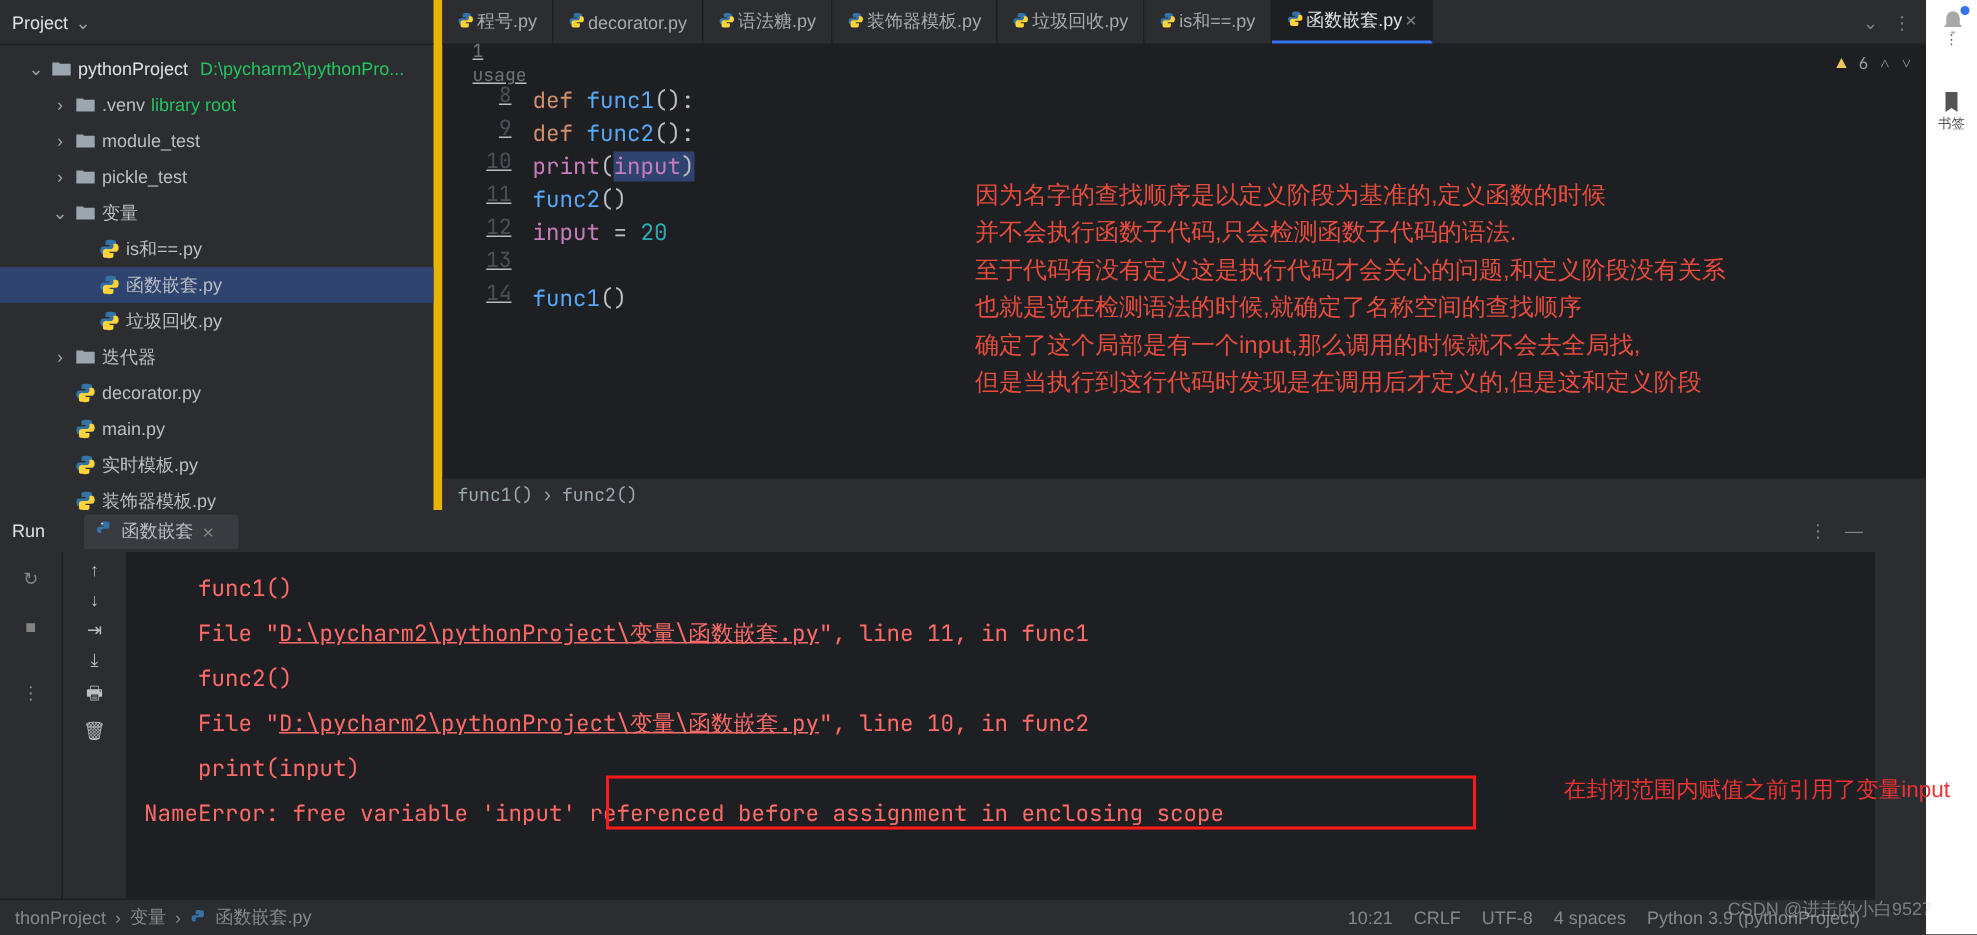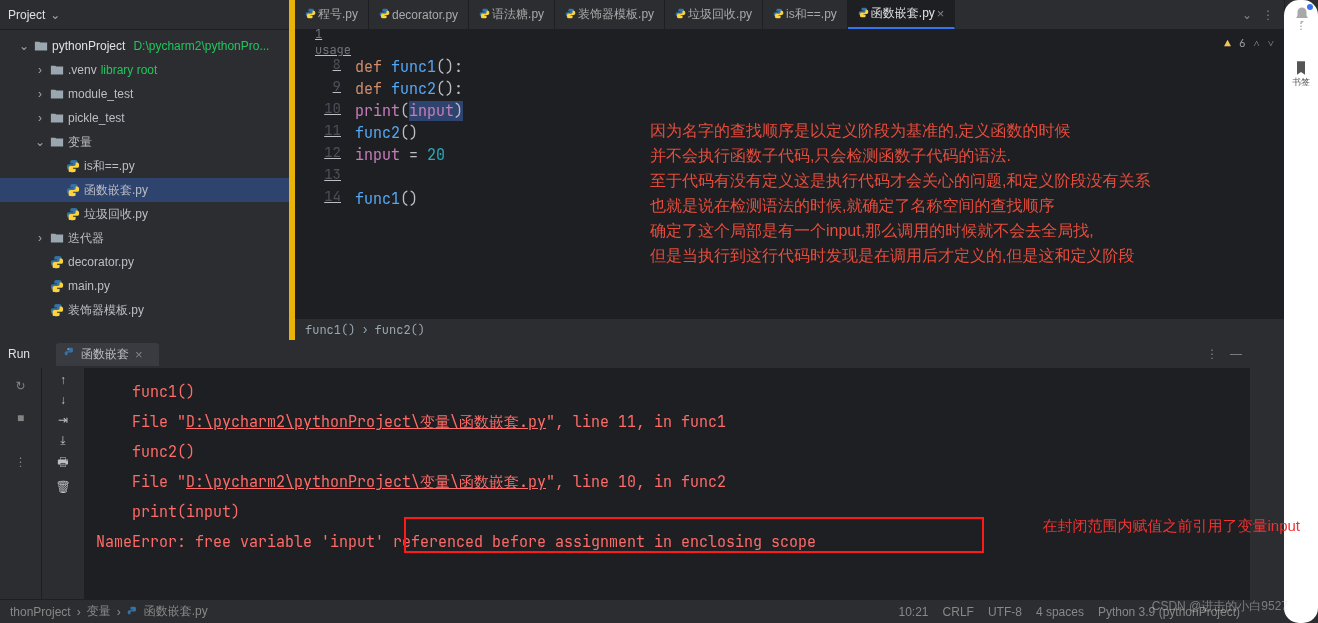--- a/index.html
+++ b/index.html
@@ -37,21 +37,21 @@
 .warn-ico { color:#f2c55c; }
 .crumbs { height:22px; background:#2b2d30; border-top:1px solid #1e1f22; display:flex; align-items:center; padding:0 10px; font-size:12px; color:#9aa7b0; gap:6px; }
 
 .annotation { position:absolute; left:650px; top:118px; width:600px; font-size:16px; line-height:25px; color:#e74c3c; font-family:sans-serif; pointer-events:none; }
 .annotation2 { position:absolute; right:18px; top:517px; font-size:15px; color:#e33; font-family:sans-serif; }
 
 .right-rail { width:34px; background:#2b2d30; border-left:1px solid #1e1f22; display:flex; flex-direction:column; align-items:center; padding-top:6px; gap:14px; }
 .right-rail svg{width:18px;height:18px;color:#a9a9a9;}
 .bell-dot { position:relative; } .bell-dot::after{content:"";position:absolute;top:-2px;right:-2px;width:6px;height:6px;border-radius:50%;background:#3574f0;}
 
-.far-right { position:absolute; right:0; top:0; width:34px; height:623px; background:#fff; display:flex; flex-direction:column; align-items:center; padding-top:4px; gap:4px;border-radius:15px; }
+.far-right { position:absolute; right:0; top:0; width:34px; height:623px; background:#fff; display:flex; flex-direction:column; align-items:center; padding-top:4px; gap:4px; }
 .far-item { width:28px; height:44px; display:flex; flex-direction:column; align-items:center; justify-content:center; font-size:9px; color:#555; border-radius:4px; cursor:pointer; }
 .far-item svg { width:16px; height:16px; }
 
 .run-panel { position:absolute; left:0; top:340px; width:1250px; height:260px; background:#1e1f22; border-top:1px solid #393b40; display:flex; }
 .run-header { position:absolute; left:0; top:340px; width:1250px; height:28px; background:#2b2d30; display:flex; align-items:center; padding:0 8px; gap:26px; z-index:2; }
 .run-tab { display:flex; align-items:center; gap:6px; background:#393b40; padding:3px 16px 3px 8px; border-radius:3px 3px 0 0; }
 .run-tools { margin-left:auto; display:flex; gap:12px; color:#848484; }
 
 .run-side { width:42px; background:#2b2d30; display:flex; flex-direction:column; align-items:center; padding-top:32px; gap:6px; border-right:1px solid #1e1f22; }
 .run-side .ic { width:26px; height:26px; display:flex; align-items:center; justify-content:center; color:#848484; cursor:pointer; border-radius:4px; }
@@ -191,20 +191,30 @@
           </div>
           <div class="tree-item indent-1">
             <span class="chev"></span>
             <span class="py-icon">
               <svg viewBox="0 0 16 16">
                 <path fill="#3573a6" d="M8 1c-3 0-3 1-3 2v2h3v1H3c-1 0-2 1-2 3s1 3 2 3h2v-2c0-1 1-2 2-2h4c1 0 2-1 2-2V3c0-1 0-2-5-2z"></path>
                 <path fill="#ffd43b" d="M8 15c3 0 3-1 3-2v-2H8v-1h5c1 0 2-1 2-3s-1-3-2-3h-2v2c0 1-1 2-2 2H5c-1 0-2 1-2 2v3c0 1 0 2 5 2z"></path>
               </svg>
             </span>
             <span>main.py</span>
+          </div>
+          <div class="tree-item indent-1">
+            <span class="chev"></span>
+            <span class="py-icon">
+              <svg viewBox="0 0 16 16">
+                <path fill="#3573a6" d="M8 1c-3 0-3 1-3 2v2h3v1H3c-1 0-2 1-2 3s1 3 2 3h2v-2c0-1 1-2 2-2h4c1 0 2-1 2-2V3c0-1 0-2-5-2z"></path>
+                <path fill="#ffd43b" d="M8 15c3 0 3-1 3-2v-2H8v-1h5c1 0 2-1 2-3s-1-3-2-3h-2v2c0 1-1 2-2 2H5c-1 0-2 1-2 2v3c0 1 0 2 5 2z"></path>
+              </svg>
+            </span>
+            <span>实时模板.py</span>
           </div>
           <div class="tree-item indent-1">
             <span class="chev"></span>
             <span class="py-icon">
               <svg viewBox="0 0 16 16">
                 <path fill="#3573a6" d="M8 1c-3 0-3 1-3 2v2h3v1H3c-1 0-2 1-2 3s1 3 2 3h2v-2c0-1 1-2 2-2h4c1 0 2-1 2-2V3c0-1 0-2-5-2z"></path>
                 <path fill="#ffd43b" d="M8 15c3 0 3-1 3-2v-2H8v-1h5c1 0 2-1 2-3s-1-3-2-3h-2v2c0 1-1 2-2 2H5c-1 0-2 1-2 2v3c0 1 0 2 5 2z"></path>
               </svg>
             </span>
             <span>装饰器模板.py</span>

